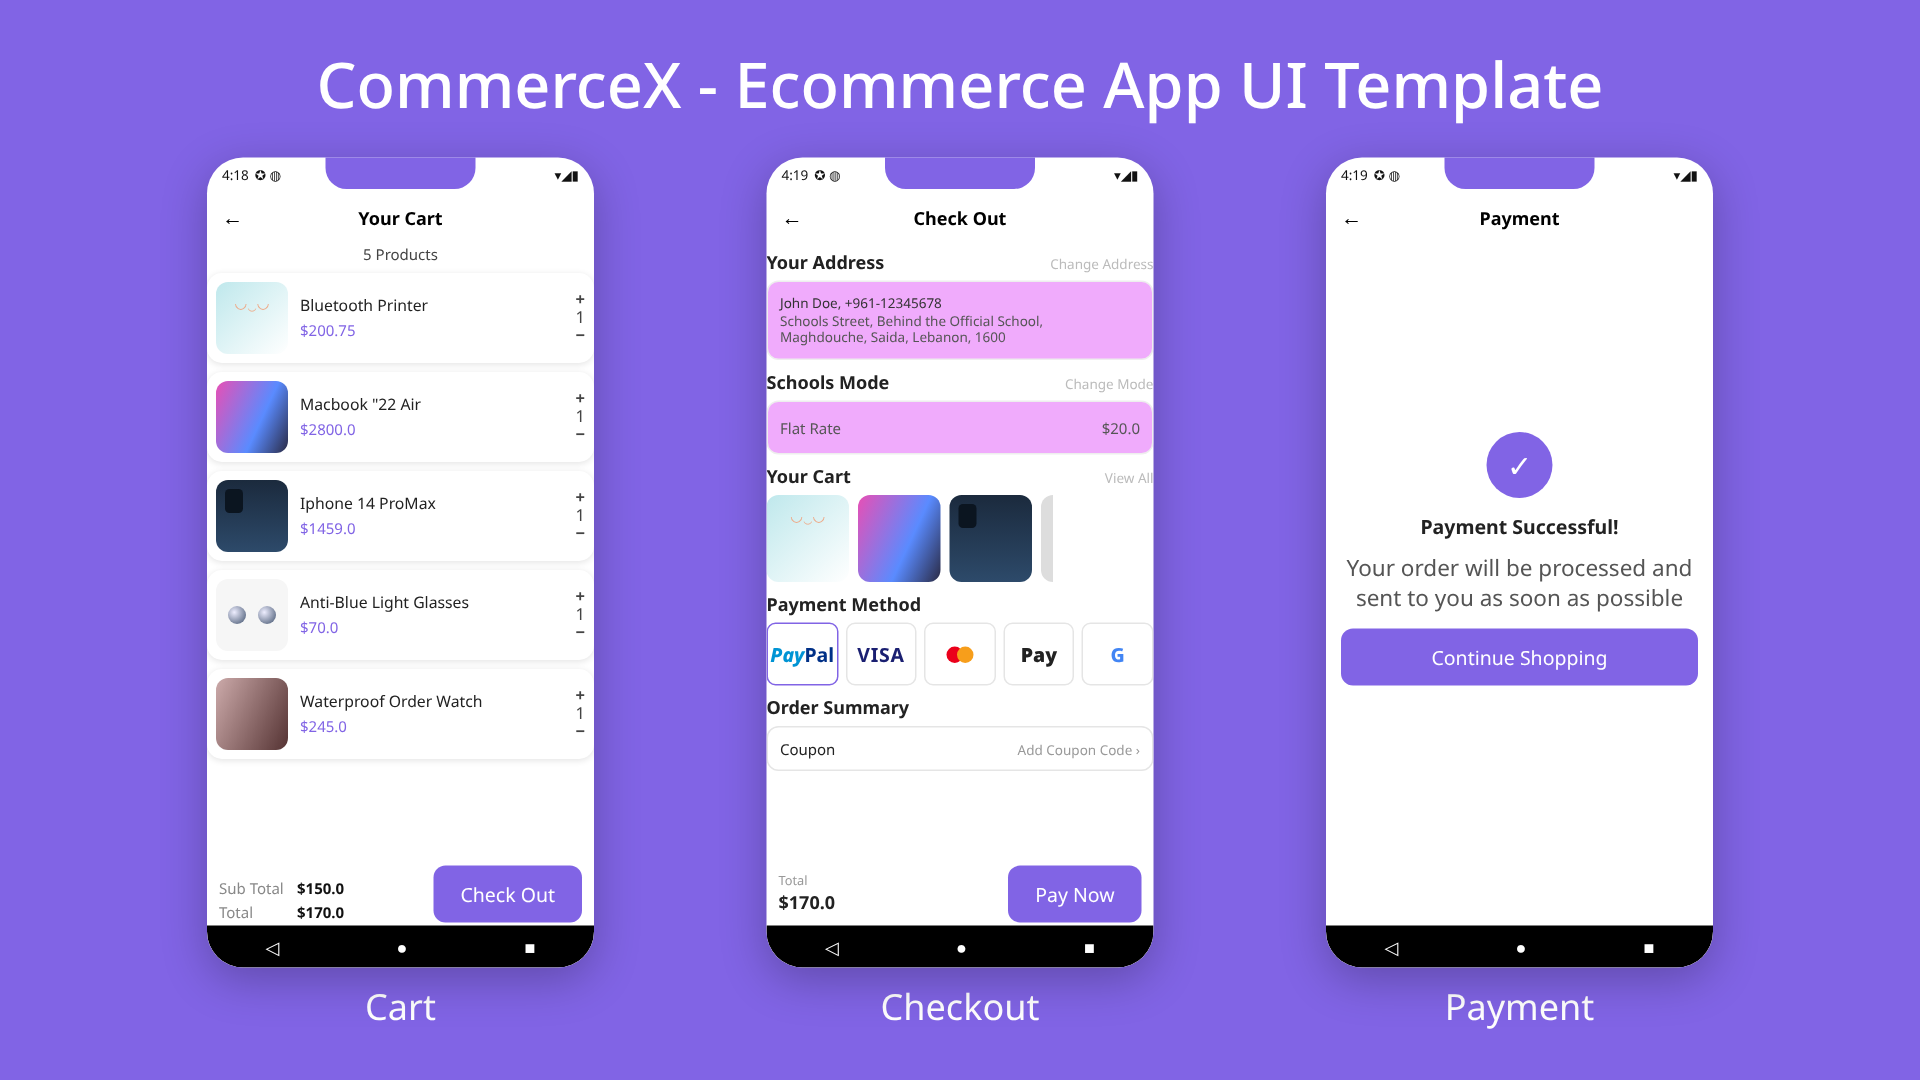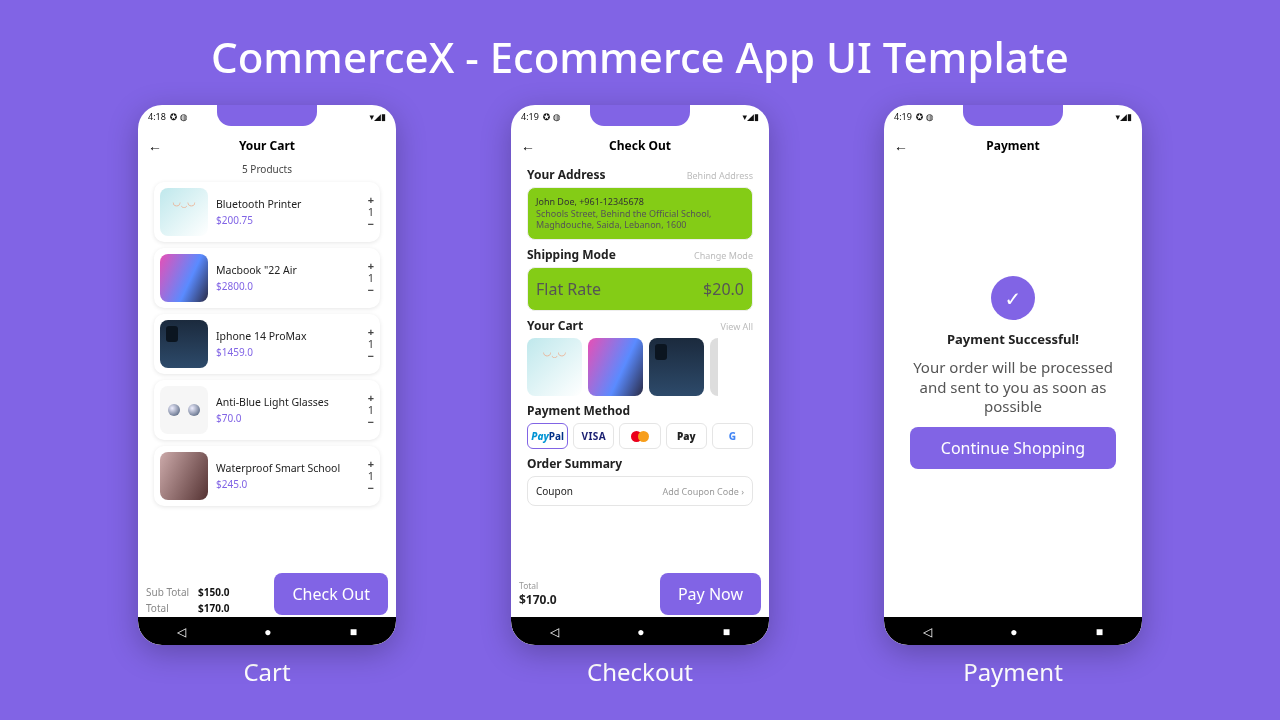--- a/index.html
+++ b/index.html
@@ -15,52 +15,52 @@
   .phones{display:flex;justify-content:center;gap:115px;}
   .phone-col{display:flex;flex-direction:column;align-items:center;}
   .caption{color:#fff;font-size:24px;margin-top:10px;}
   
   .phone{width:258px;height:540px;background:#fff;border-radius:24px;position:relative;overflow:hidden;box-shadow:0 8px 30px rgba(0,0,0,.25);display:flex;flex-direction:column;}
   .notch{position:absolute;top:-1px;left:50%;transform:translateX(-50%);width:100px;height:22px;background:var(--bg);border-bottom-left-radius:14px;border-bottom-right-radius:14px;z-index:5;}
   .status-bar{height:22px;font-size:9px;display:flex;justify-content:space-between;align-items:center;padding:0 10px;color:#111;}
   .status-left,.status-right{display:flex;gap:4px;align-items:center;}
   .app-header{display:flex;align-items:center;justify-content:center;position:relative;height:30px;margin-top:3px;font-weight:700;font-size:12px;}
   .back-arrow{position:absolute;left:10px;cursor:pointer;font-size:14px;font-weight:700;}
-  .content{flex:1;overflow:hidden;padding:0 16px;font-size:10px;color:var(--text-dark);}
+  .content{flex:1;overflow:hidden;padding:0 0;font-size:10px;color:var(--text-dark);}
   
   .sub-head{text-align:center;font-size:10px;color:#444;margin:2px 0 6px;}
   .cart-list{display:flex;flex-direction:column;gap:6px;}
   .cart-item{display:flex;background:#fff;border-radius:10px;box-shadow:0 1px 4px rgba(0,0,0,.1);padding:6px;align-items:center;gap:8px;}
   .thumb{width:48px;height:48px;border-radius:8px;flex-shrink:0;}
   .ci-info{flex:1;}
   .ci-name{font-size:10.5px;color:#222;}
   .ci-price{font-size:10px;color:var(--purple);margin-top:2px;}
   .qty{display:flex;flex-direction:column;align-items:center;gap:0;color:#444;font-size:11px;line-height:12px;text-align:center;}
   .qty .btn{cursor:pointer;font-weight:700;}
   .cart-footer{position:absolute;bottom:30px;left:8px;right:8px;display:flex;align-items:flex-end;justify-content:space-between;}
   .totals{font-size:10px;}
   .totals .row{display:flex;gap:4px;margin-top:2px;}
   .totals .label{color:#888;width:48px;}
   .totals .val{font-weight:700;color:#111;}
-  .primary-btn{background:var(--purple);color:#fff;border:none;border-radius:8px;padding:10px 18px;font-size:16px;cursor:pointer;}
+  .primary-btn{background:var(--purple);color:#fff;border:none;border-radius:8px;padding:10px 18px;font-size:13px;cursor:pointer;}
   .nav-bar{position:absolute;bottom:0;left:0;right:0;height:28px;background:#000;display:flex;justify-content:space-around;align-items:center;border-bottom-left-radius:24px;border-bottom-right-radius:24px;}
   .nav-bar span{color:#fff;font-size:12px;}
   
   .sec-row{display:flex;justify-content:space-between;align-items:baseline;margin:6px 0 4px;gap:32px;}
   .sec-title{font-weight:700;font-size:12px;}
   .sec-action{font-size:9px;color:#bbb;cursor:pointer;}
-  .card{background:#84cc16;border:1px solid #eee;border-radius:8px;padding:8px;margin-bottom:4px;}
+  .card{background:#f0abfc;border:1px solid #eee;border-radius:8px;padding:8px;margin-bottom:4px;}
   .addr{font-size:9px;color:#555;line-height:1.3;}
   .addr .name{color:#333;}
-  .ship-row{display:flex;justify-content:space-between;font-size:16px;color:#555;padding:2px 0;}
+  .ship-row{display:flex;justify-content:space-between;font-size:10px;color:#555;padding:2px 0;}
   .mini-thumbs{display:flex;gap:6px;margin:4px 0;}
   .mini-thumbs .thumb{width:55px;height:58px;border-radius:8px;}
   .mini-thumbs .peek{width:8px;height:58px;border-radius:8px 0 0 8px;background:#ddd;}
   .pay-methods{display:flex;gap:5px;margin:4px 0;}
-  .pm{flex:1;height:26px;border:1px solid #e5e5e5;border-radius:6px;display:flex;align-items:center;justify-content:center;font-size:10px;font-weight:700;cursor:pointer;}
+  .pm{flex:1;height:42px;border:1px solid #e5e5e5;border-radius:6px;display:flex;align-items:center;justify-content:center;font-size:13px;font-weight:700;cursor:pointer;}
   .pm.sel{border:1.5px solid var(--purple);}
   .coupon-row{display:flex;justify-content:space-between;align-items:center;border:1px solid #e5e5e5;border-radius:8px;padding:7px 8px;margin:4px 0;font-size:10px;}
   .coupon-row .act{color:#999;font-size:9px;cursor:pointer;}
   .checkout-footer{position:absolute;bottom:30px;left:8px;right:8px;display:flex;justify-content:space-between;align-items:center;}
   .ck-total .lbl{font-size:8.5px;color:#999;}
   .ck-total .amt{font-weight:700;font-size:12px;}
   
   .pay-center{height:100%;display:flex;flex-direction:column;align-items:center;justify-content:center;gap:10px;padding:0 10px;margin-top:-30px;}
   .check-circle{width:44px;height:44px;border-radius:50%;background:var(--purple);display:flex;align-items:center;justify-content:center;color:#fff;font-size:20px;}
   .pay-title{font-weight:700;font-size:13px;text-align:center;}
@@ -154,21 +154,21 @@
               </div>
               <div class="qty">
                 <span class="btn">+</span>
                 <span>1</span>
                 <span class="btn">−</span>
               </div>
             </div>
             <div class="cart-item">
               <div class="thumb watch"></div>
               <div class="ci-info">
-                <div class="ci-name">Waterproof Smart School</div>
+                <div class="ci-name">Waterproof Order Watch</div>
                 <div class="ci-price">$245.0</div>
               </div>
               <div class="qty">
                 <span class="btn">+</span>
                 <span>1</span>
                 <span class="btn">−</span>
               </div>
             </div>
           </div>
         <div class="cart-footer">
@@ -206,29 +206,29 @@
             <span>▾◢▮</span>
           </div>
       </div>
       <div class="app-header">
         <span class="back-arrow">←</span>
         <span>Check Out</span>
       </div>
       <div class="content">
         <div class="sec-row">
             <span class="sec-title">Your Address</span>
-            <span class="sec-action">Behind Address</span>
+            <span class="sec-action">Change Address</span>
           </div>
         <div class="card addr">
           <div class="name">John Doe, +961-12345678</div>
           <div>Schools Street, Behind the Official School,</div>
           <div>Maghdouche, Saida, Lebanon, 1600</div>
         </div>
         <div class="sec-row">
-            <span class="sec-title">Shipping Mode</span>
+            <span class="sec-title">Schools Mode</span>
             <span class="sec-action">Change Mode</span>
           </div>
         <div class="card">
             <div class="ship-row">
               <span>Flat Rate</span>
               <span>$20.0</span>
             </div>
           </div>
         <div class="sec-row">
             <span class="sec-title">Your Cart</span>

